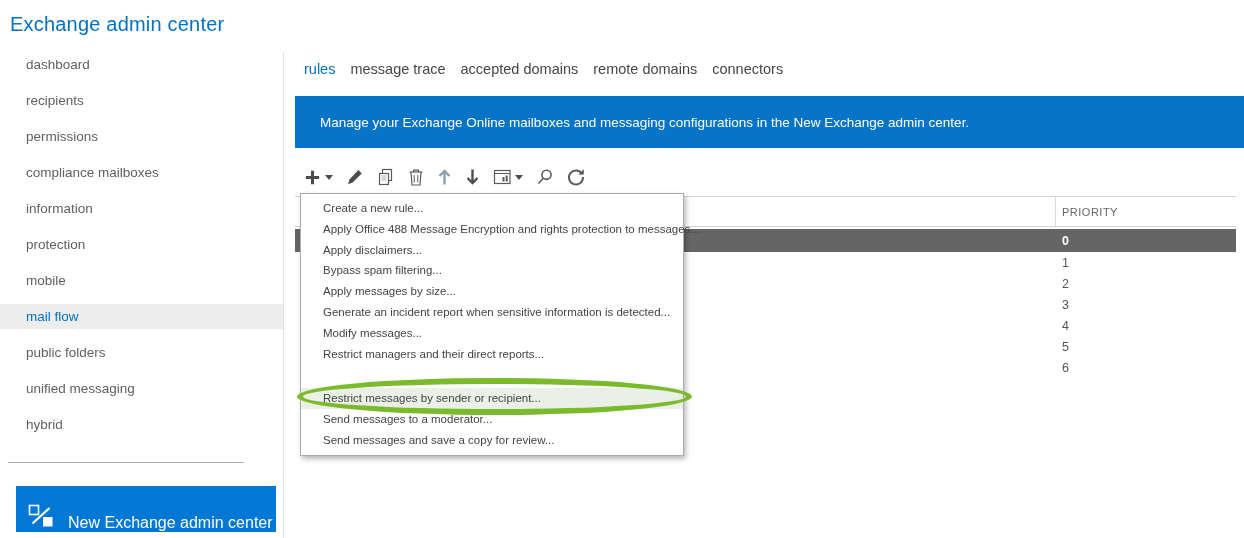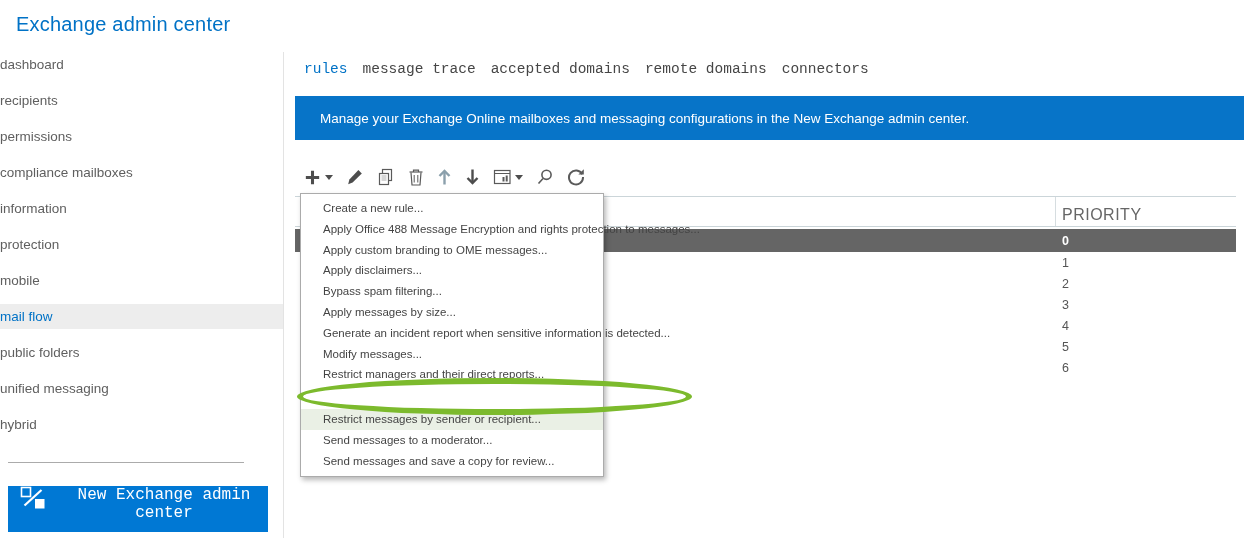--- a/index.html
+++ b/index.html
@@ -1,69 +1,69 @@
 <!DOCTYPE html>
 <html><head>
 <meta charset="utf-8">
 <style>
   * { margin:0; padding:0; box-sizing:border-box; }
   html,body { width:1244px; height:538px; background:#fff; overflow:hidden;
               font-family:"Liberation Sans", sans-serif; }
 
   
-  #page-title { position:absolute; left:16px; top:13px; font-size:20px;
+  #page-title { position:absolute; left:10px; top:13px; font-size:20px;
                 color:#0072C6; font-weight:400; letter-spacing:0.2px; }
 
   
   #sidebar { position:absolute; left:0; top:52px; width:283px; }
   .side-item { height:25px; margin-bottom:11px; display:flex; align-items:center;
-               padding-left:0; font-size:13.5px; color:#5f5f5f; cursor:pointer; }
+               padding-left:26px; font-size:13.5px; color:#5f5f5f; cursor:pointer; }
   .side-item.selected { background:#EDEDED; color:#0072C6; }
   #sidebar-divider { position:absolute; left:8px; top:462px; width:236px; height:1px;
                      background:#ABABAB; }
-  #new-eac-btn { position:absolute; left:8px; top:486px; width:260px; height:46px;
+  #new-eac-btn { position:absolute; left:16px; top:486px; width:260px; height:46px;
                  background:#0078D4; border:none; color:#fff; font-size:16px;
-                 display:flex; align-items:flex-start; gap:14px; padding-left:12px;
-                 cursor:pointer; font-family:Liberation Mono, monospace; }
+                 display:flex; align-items:flex-end; gap:14px; padding-left:12px;
+                 cursor:pointer; font-family:Liberation Sans, sans-serif; }
   #v-divider { position:absolute; left:283px; top:52px; width:1px; height:486px;
                background:#E3E3E3; }
 
   
   #tabs { position:absolute; left:304px; top:61px; display:flex; gap:15px;
-          font-size:14.5px; color:#464646;font-family:Liberation Mono, monospace; }
+          font-size:14.5px; color:#464646; }
   .tab { cursor:pointer; }
   .tab.active { color:#0072C6; }
 
   
-  #banner { position:absolute; left:295px; top:96px; width:949px; height:44px;
+  #banner { position:absolute; left:295px; top:96px; width:949px; height:52px;
             background:#0774C8; color:#fff; display:flex; align-items:center;
             padding-left:25px; font-size:13.5px; }
 
   
   #toolbar { position:absolute; left:300px; top:161px; height:32px;
              display:flex; align-items:center; gap:7px; }
   .tool-btn { background:none; border:none; padding:2px 3px; cursor:pointer;
               display:flex; align-items:center; gap:3px; }
   .tool-btn svg { display:block; }
 
   
   #rules-table { position:absolute; left:295px; top:196px; width:941px; z-index:1; }
   #table-header { position:relative; height:31px; border-top:1px solid #CBD5D9;
                   border-bottom:1px solid #CBD5D9; background:#fff; }
   #col-sep { position:absolute; left:760px; top:0; bottom:0; width:1px; background:#D6DDE0; }
-  #priority-header { position:absolute; left:767px; top:9px; font-size:16px;
+  #priority-header { position:absolute; left:767px; top:9px; font-size:11px;
                      color:#666; letter-spacing:0.5px; }
   .t-row { height:21px; display:flex; align-items:center; font-size:12.5px;
            color:#555; cursor:pointer; }
   .t-row .pri { margin-left:767px; }
   .t-row.selected { height:23px; margin-top:2px; background:#656565; }
   .t-row.selected .pri { color:#fff; font-weight:bold; }
 
   
-  #new-rule-menu { position:absolute; left:300px; top:193px; width:304px;
+  #new-rule-menu { position:absolute; left:300px; top:193px; width:384px;
                    background:#fff; border:1px solid #ABABAB; padding:4px 0;
                    box-shadow:2px 3px 5px rgba(0,0,0,0.28); z-index:10; }
   .menu-item { height:20.8px; line-height:20.8px; padding-left:22px;
                font-size:11.5px; color:#444; white-space:nowrap; cursor:pointer; }
   .menu-item.highlighted { background:#EAF0E5;margin-top:24px; }
 
   
   #annotation-oval { position:absolute; left:297px; top:378px; width:395px; height:37px;
                      border:6px solid #7CBA2D; border-radius:50%; z-index:20;
                      pointer-events:none; }
@@ -226,21 +226,20 @@
       <span class="pri">5</span>
     </div>
   <div class="t-row">
       <span class="pri">6</span>
     </div>
 </div>
 
 <div id="new-rule-menu">
   <div class="menu-item">Create a new rule...</div>
   <div class="menu-item">Apply Office 488 Message Encryption and rights protection to messages...</div>
-  <div class="menu-item">Apply custom branding to OME messages...</div>
   <div class="menu-item">Apply disclaimers...</div>
   <div class="menu-item">Bypass spam filtering...</div>
   <div class="menu-item">Apply messages by size...</div>
   <div class="menu-item">Generate an incident report when sensitive information is detected...</div>
   <div class="menu-item">Modify messages...</div>
   <div class="menu-item">Restrict managers and their direct reports...</div>
   <div class="menu-item highlighted">Restrict messages by sender or recipient...</div>
   <div class="menu-item">Send messages to a moderator...</div>
   <div class="menu-item">Send messages and save a copy for review...</div>
 </div>

